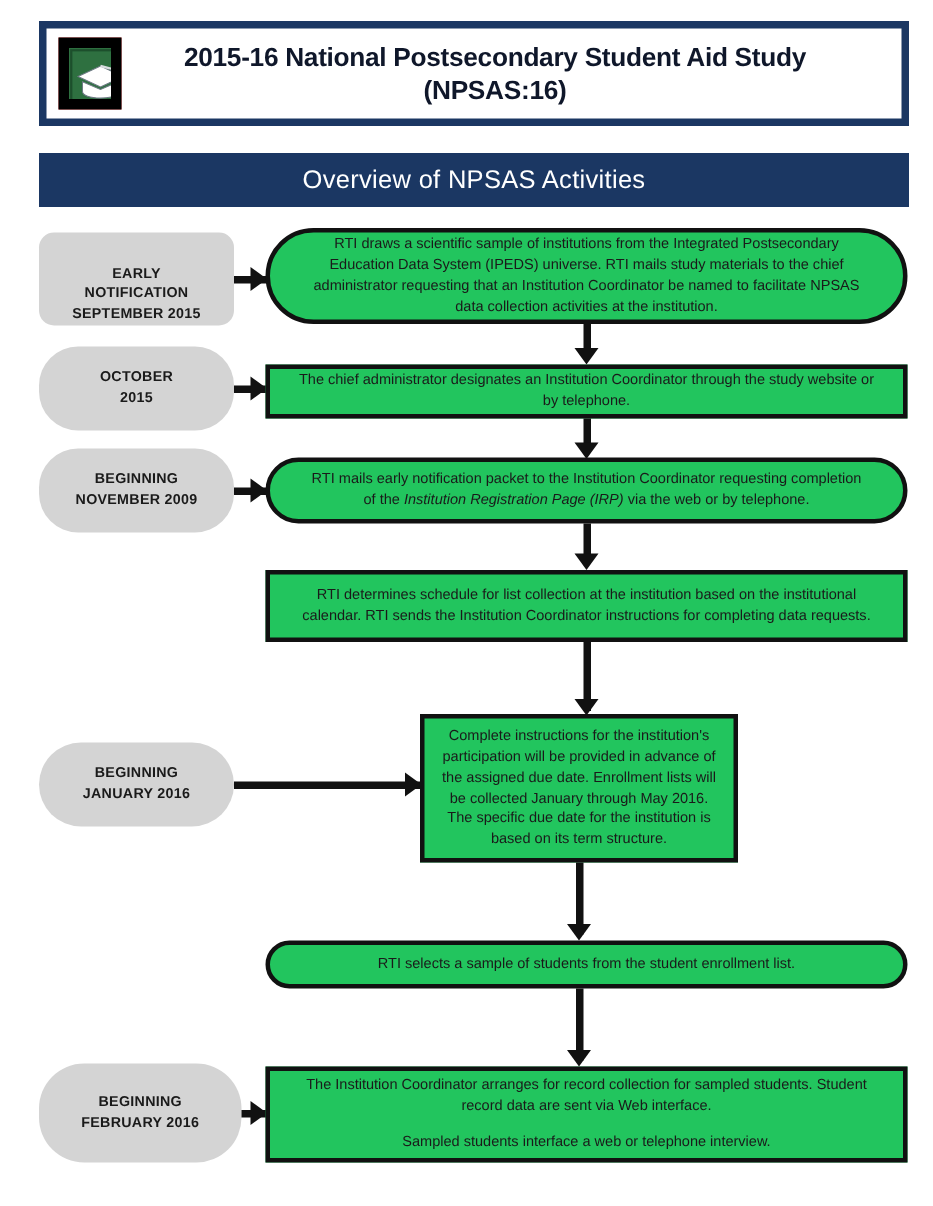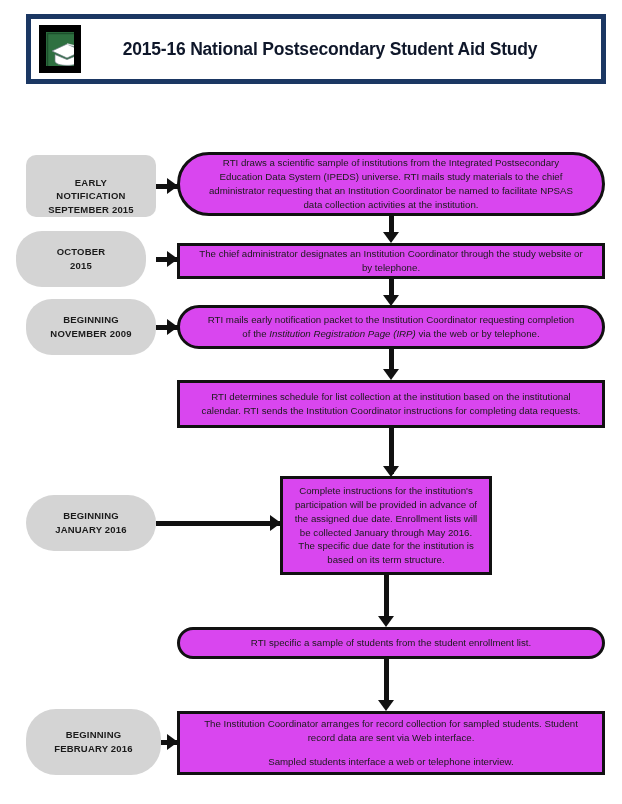--- a/index.html
+++ b/index.html
@@ -72,21 +72,21 @@
     font-weight: bold;
     letter-spacing: 0.2px;
     display: flex;
     align-items: center;
     justify-content: center;
     text-align: center;
     line-height: 1.45;
   }
   .flow-shape {
     position: absolute;
-    background: #d946ef;
+    background: #22c55e;
     border: 3px solid #111111;
     display: flex;
     align-items: center;
     justify-content: center;
     text-align: center;
     color: #1a1a1a;
     font-size: 9.7px;
     line-height: 1.42;
     padding: 5px 14px;
   }
@@ -136,41 +136,43 @@
           <path d="M6 19 L21 12 L36 19 L21 26 Z"></path>
           <path d="M9 22.5 L9 29 C9 31.6 14 33.4 21 33.4 C28 33.4 33 31.6 33 29 L33 22.5 L21 27.6 Z"></path>
         </g>
         <path d="M21 12 L39 16.5" stroke="#d9dde0" stroke-width="1.6" fill="none"></path>
         <circle cx="39" cy="16.8" r="1.6" fill="#e2e6e9"></circle>
         <text x="21" y="43" font-family="Liberation Serif, serif" font-size="8.4" font-weight="bold" fill="#ffffff" text-anchor="middle" letter-spacing="0.3">NPSAS</text>
       </svg>
     </div>
     <div class="title-text">
       <span>2015-16 National Postsecondary Student Aid Study</span>
-    </div>
-  </div>
-
+      <span class="title-line2">(NPSAS:16)</span>
+    </div>
+  </div>
+
+  <div class="banner">Overview of NPSAS Activities</div>
 
   <div class="gray-pill" style="left:26px; top:155px; width:130px; height:62px; border-radius:10px;align-items:flex-end;">
     <div>
       <span>EARLY</span><br>
       <span>NOTIFICATION</span><br>
       <span>SEPTEMBER 2015</span>
     </div>
   </div>
   <div class="hline" style="left:156px; top:183.5px; width:26px;"></div>
   <div class="arrow-right" style="left:167px; top:178px;"></div>
   <div class="flow-shape rounded" style="left:177px; top:152px; width:428px; height:64px;">
     <div class="inner">RTI draws a scientific sample of institutions from the Integrated Postsecondary Education Data System (IPEDS) universe. RTI mails study materials to the chief administrator requesting that an Institution Coordinator be named to facilitate NPSAS data collection activities at the institution.</div>
   </div>
 
   <div class="vline" style="left:388.5px; top:216px; height:22px;"></div>
   <div class="arrow-down" style="left:383px; top:232px;"></div>
 
-  <div class="gray-pill" style="left:16px; top:231px; width:130px; height:56px; border-radius:26px;">
+  <div class="gray-pill" style="left:26px; top:231px; width:130px; height:56px; border-radius:26px;">
     <div>
       <span>OCTOBER</span><br>
       <span>2015</span>
     </div>
   </div>
   <div class="hline" style="left:156px; top:256.5px; width:26px;"></div>
   <div class="arrow-right" style="left:167px; top:251px;"></div>
   <div class="flow-shape rect" style="left:177px; top:243px; width:428px; height:36px;">
     <div class="inner">The chief administrator designates an Institution Coordinator through the study website or by telephone.</div>
   </div>
@@ -209,21 +211,21 @@
   <div class="hline" style="left:156px; top:520.5px; width:128px;"></div>
   <div class="arrow-right" style="left:270px; top:515px;"></div>
   <div class="flow-shape rect" style="left:280px; top:476px; width:212px; height:99px; padding:6px 10px;">
     <div class="inner">Complete instructions for the institution's participation will be provided in advance of the assigned due date. Enrollment lists will be collected January through May 2016. The specific due date for the institution is based on its term structure.</div>
   </div>
 
   <div class="vline" style="left:383.5px; top:575px; height:48px;"></div>
   <div class="arrow-down" style="left:378px; top:616px;"></div>
 
   <div class="flow-shape rounded" style="left:177px; top:627px; width:428px; height:32px;">
-    <div class="inner">RTI specific a sample of students from the student enrollment list.</div>
+    <div class="inner">RTI selects a sample of students from the student enrollment list.</div>
   </div>
 
   <div class="vline" style="left:383.5px; top:659px; height:48px;"></div>
   <div class="arrow-down" style="left:378px; top:700px;"></div>
 
   <div class="gray-pill" style="left:26px; top:709px; width:135px; height:66px; border-radius:30px;">
     <div>
       <span>BEGINNING</span><br>
       <span>FEBRUARY 2016</span>
     </div>

